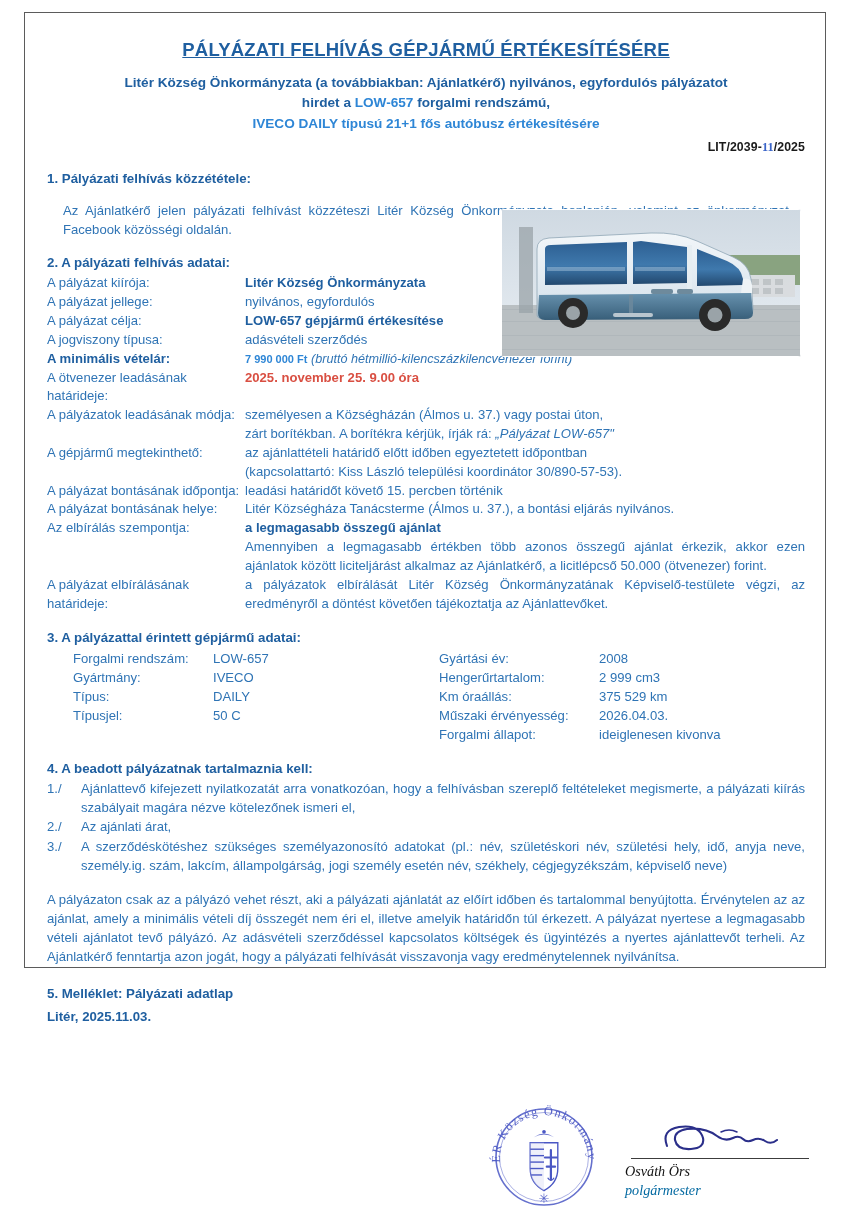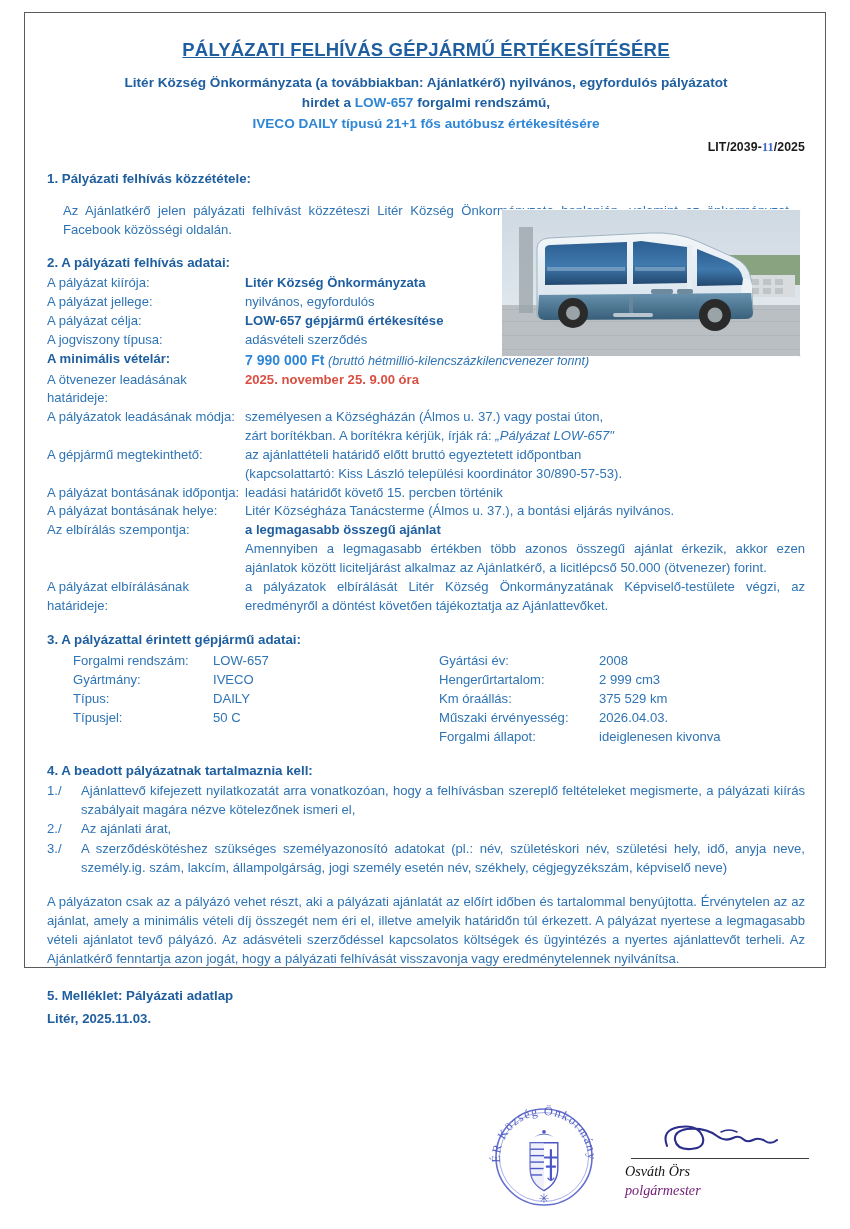--- a/index.html
+++ b/index.html
@@ -31,21 +31,21 @@
   .refline .hand{color:#3a64c8;font-family:"Liberation Serif",serif;}
 
   .h2{font-size:13.3px;font-weight:bold;color:#1f5fa0;margin:16px 0 4px 0;}
   .para{font-size:13.1px;color:#2f74b5;line-height:1.42;text-align:justify;margin:16px;}
 
   
   .drow{display:flex;align-items:flex-start;font-size:13.1px;line-height:1.44;color:#2f74b5;}
   .dlabel{flex:0 0 198px;max-width:198px;}
   .dval{flex:1 1 auto;}
   .dlabel.strong,.dval.strong{font-weight:bold;color:#1f5fa0;}
-  .dval.big{font-weight:bold;color:#2e86d6;font-size:14px;}
+  .dval.big{font-weight:bold;color:#2e86d6;font-size:11px;}
   .dval.red{font-weight:bold;color:#d94f42;}
   .ital{font-style:italic;color:#2f74b5;font-weight:normal;font-size:12.6px;}
   .just{text-align:justify;}
   .cont{margin-left:198px;font-size:13.1px;line-height:1.44;color:#2f74b5;text-align:justify;}
   .quote{font-style:italic;}
 
   
   .photo{
     position:absolute;right:24px;top:196px;width:300px;height:148px;
     border-radius:3px;overflow:hidden;
@@ -72,21 +72,21 @@
   .dateline{font-size:13.2px;font-weight:bold;color:#1f5fa0;margin-top:8px;}
 
   
   .seal{position:absolute;left:455px;top:1078px;width:128px;height:128px;}
   .seal svg{display:block;width:100%;height:100%;}
   .sigblock{position:absolute;left:600px;top:1105px;width:190px;}
   .sigblock .scribble{height:40px;}
   .sigblock .scribble svg{display:block;width:100%;height:40px;}
   .sigline{border-top:1.2px solid #3c3c3c;margin:0 6px;}
   .signame{font-family:"Liberation Serif",serif;font-style:italic;font-size:14.2px;color:#111;margin-top:4px;}
-  .sigrole{font-family:"Liberation Serif",serif;font-style:italic;font-size:14.2px;color:#701a75;margin-top:2px;}
+  .sigrole{font-family:"Liberation Serif",serif;font-style:italic;font-size:14.2px;color:#0369a1;margin-top:2px;}
 </style>
 </head>
 <body>
 
 <div class="page">
   <div class="sheet">
     <div class="inner">
 
       <div class="t-title">PÁLYÁZATI FELHÍVÁS GÉPJÁRMŰ ÉRTÉKESÍTÉSÉRE</div>
 
@@ -140,21 +140,21 @@
       <div class="drow">
         <div class="dlabel">A pályázatok leadásának módja:</div>
         <div class="dval just">személyesen a Községházán (Álmos u. 37.) vagy postai úton,</div>
       </div>
       <div class="cont">
         <span>zárt borítékban. A borítékra kérjük, írják rá: </span><span class="quote">„Pályázat LOW-657"</span>
       </div>
 
       <div class="drow">
         <div class="dlabel">A gépjármű megtekinthető:</div>
-        <div class="dval just">az ajánlattételi határidő előtt bruttó egyeztetett időpontban</div>
+        <div class="dval just">az ajánlattételi határidő előtt időben egyeztetett időpontban</div>
       </div>
       <div class="cont">(kapcsolattartó: Kiss László települési koordinátor 30/890-57-53).</div>
 
       <div class="drow">
         <div class="dlabel">A pályázat bontásának időpontja:</div>
         <div class="dval">leadási határidőt követő 15. percben történik</div>
       </div>
 
       <div class="drow">
         <div class="dlabel">A pályázat bontásának helye:</div>

